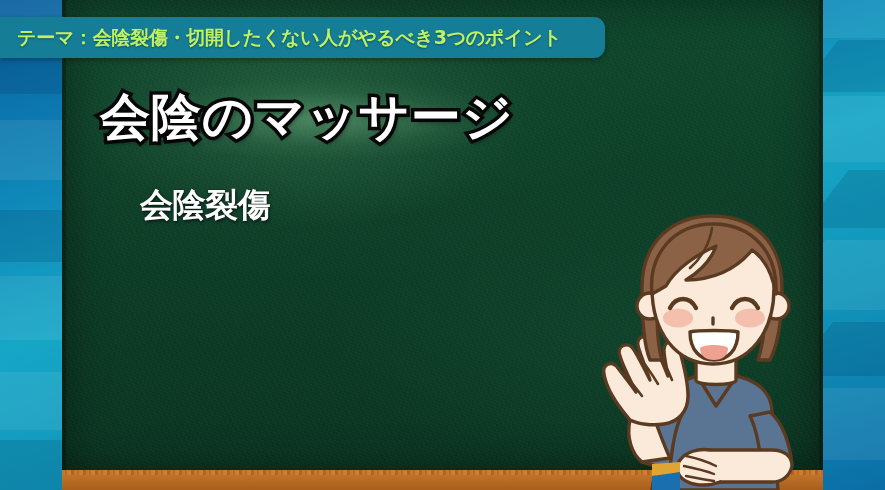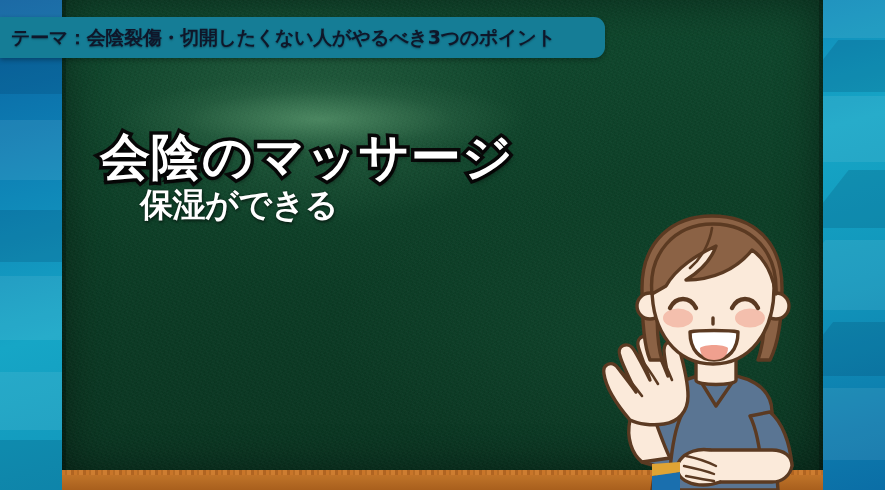--- a/index.html
+++ b/index.html
@@ -94,25 +94,25 @@
     top: 17px;
     width: 605px;
     height: 41px;
     background: #157d96;
     border-radius: 0 11px 11px 0;
     box-shadow: 0 2px 5px rgba(0,0,0,0.30);
     display: flex;
     align-items: center;
   }
   .banner-text {
-    color: #0f172a;
+    color: #bef264;
     font-size: 19px;
     font-weight: 700;
     letter-spacing: -0.3px;
-    padding-left: 11px;
+    padding-left: 17px;
     white-space: nowrap;
     text-shadow: 0 1px 2px rgba(0,0,0,0.35);
   }
 
   
   .title-glow {
     position: absolute;
     left: 60px;
     top: 62px;
     width: 520px;
@@ -127,21 +127,20 @@
     font-size: 50px;
     font-weight: 700;
     color: #ffffff;
     letter-spacing: 1px;
     white-space: nowrap;
     -webkit-text-stroke: 7px #0a0a0a;
     paint-order: stroke fill;
     text-shadow:
       0 0 3px #000,
       2px 3px 5px rgba(0,0,0,0.55);
-    margin-top: 40px;
   }
 
   
   .bullets {
     position: absolute;
     left: 100px;
     top: 176px;
     width: 700px;
   }
   .line {
@@ -201,21 +200,21 @@
   <div class="ledge"></div>
 
   <div class="banner">
     <span class="banner-text">テーマ：会陰裂傷・切開したくない人がやるべき3つのポイント</span>
   </div>
 
   <div class="title-glow"></div>
   <div class="title">会陰のマッサージ</div>
 
   <div class="bullets">
-    <div class="line cont">保湿ができる</div>
+    <div class="line cont">会陰裂傷</div>
   </div>
 
   <div class="person">
     <svg width="260" height="276" viewBox="0 0 260 276" xmlns="http://www.w3.org/2000/svg">
       <defs>
         <clipPath id="clipBox">
             <rect x="0" y="0" width="260" height="276"></rect>
           </clipPath>
       </defs>
       <g clip-path="url(#clipBox)" stroke="#5b3a22" stroke-width="3.4" stroke-linejoin="round" stroke-linecap="round">

